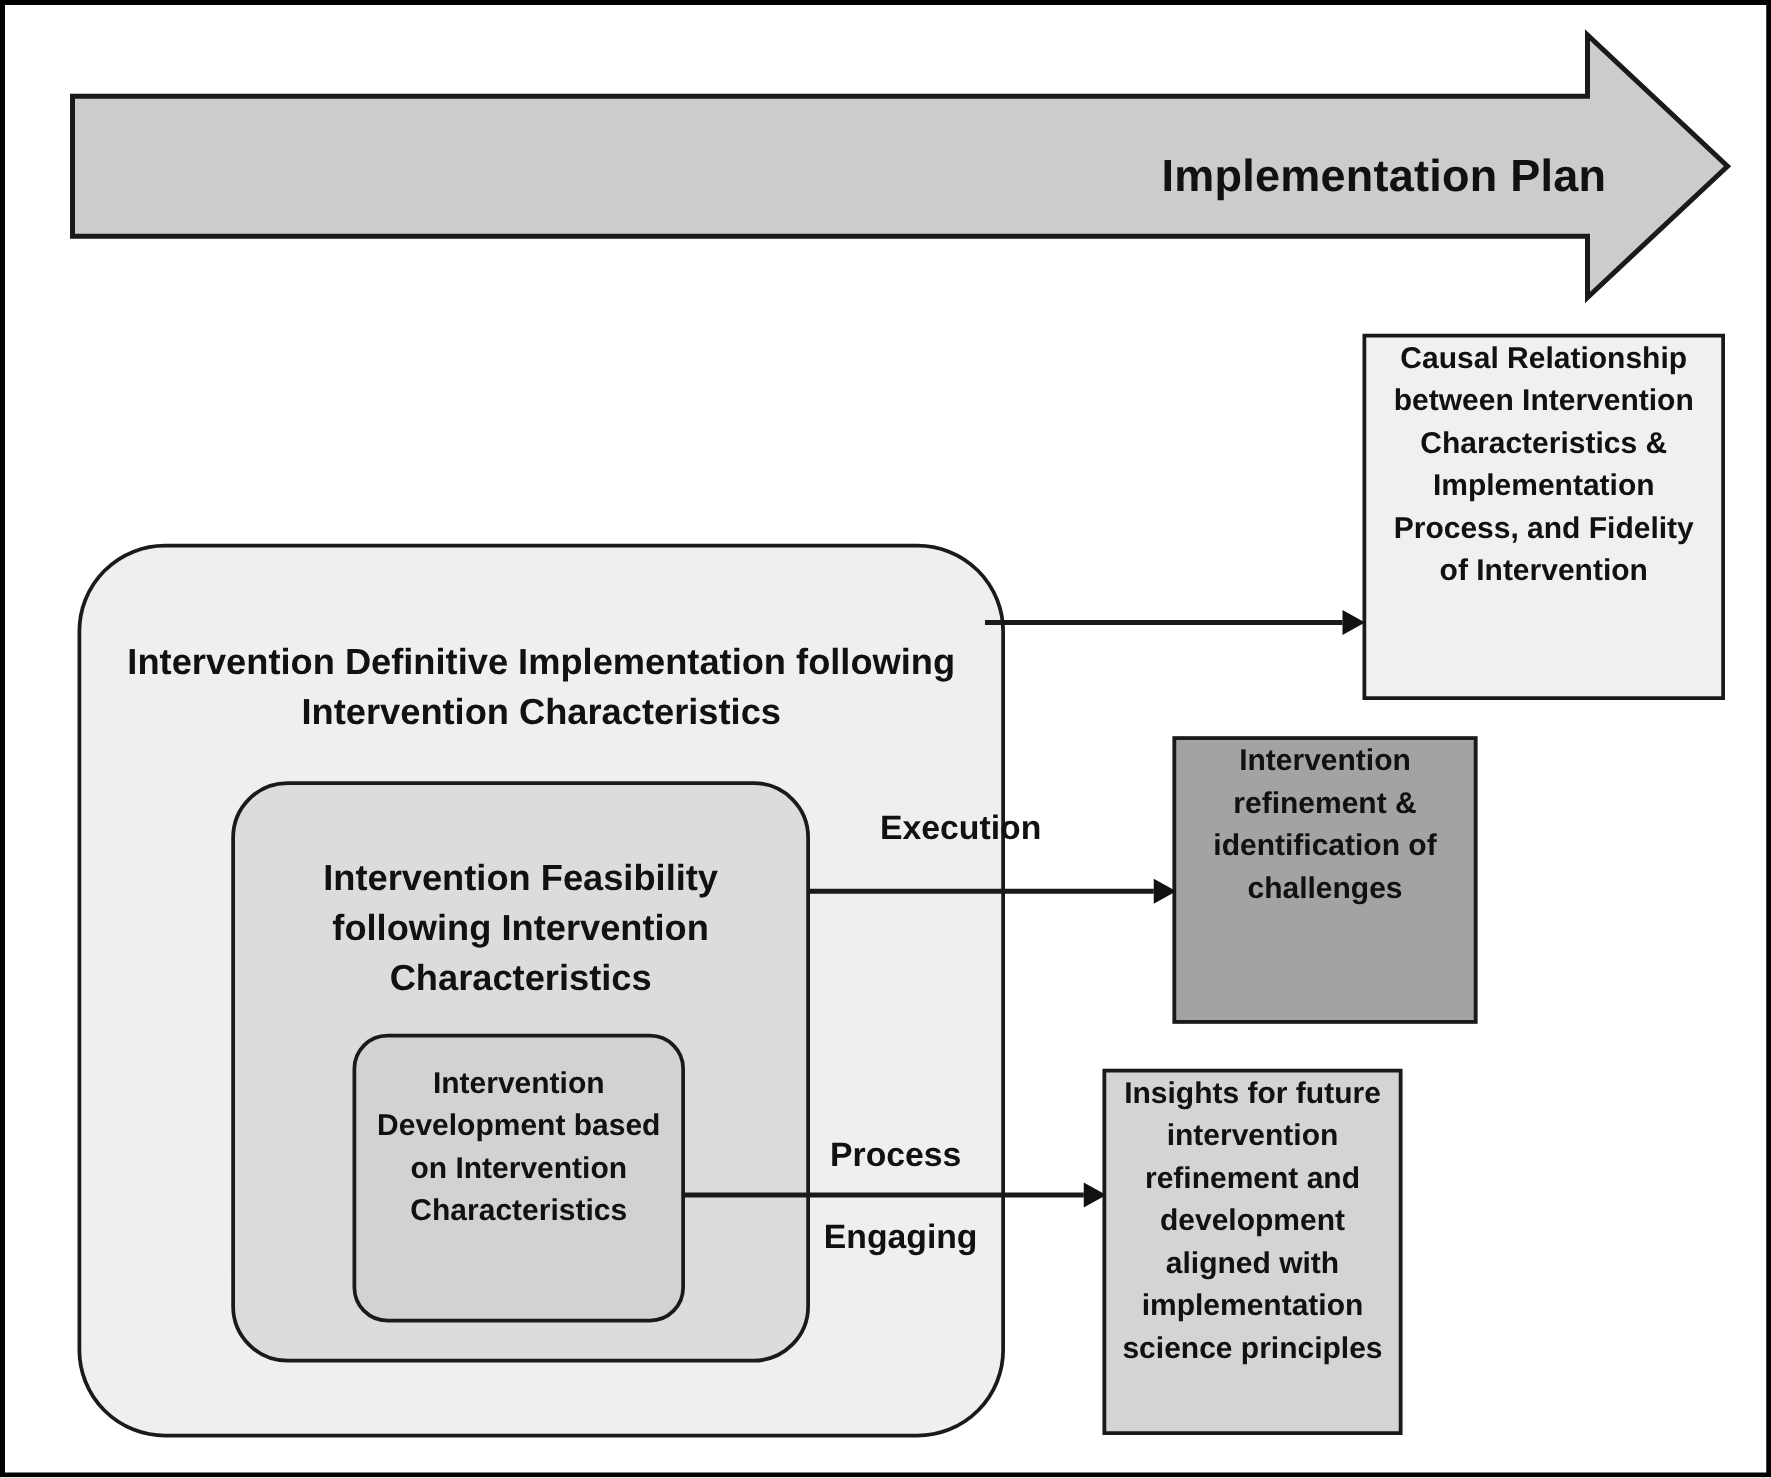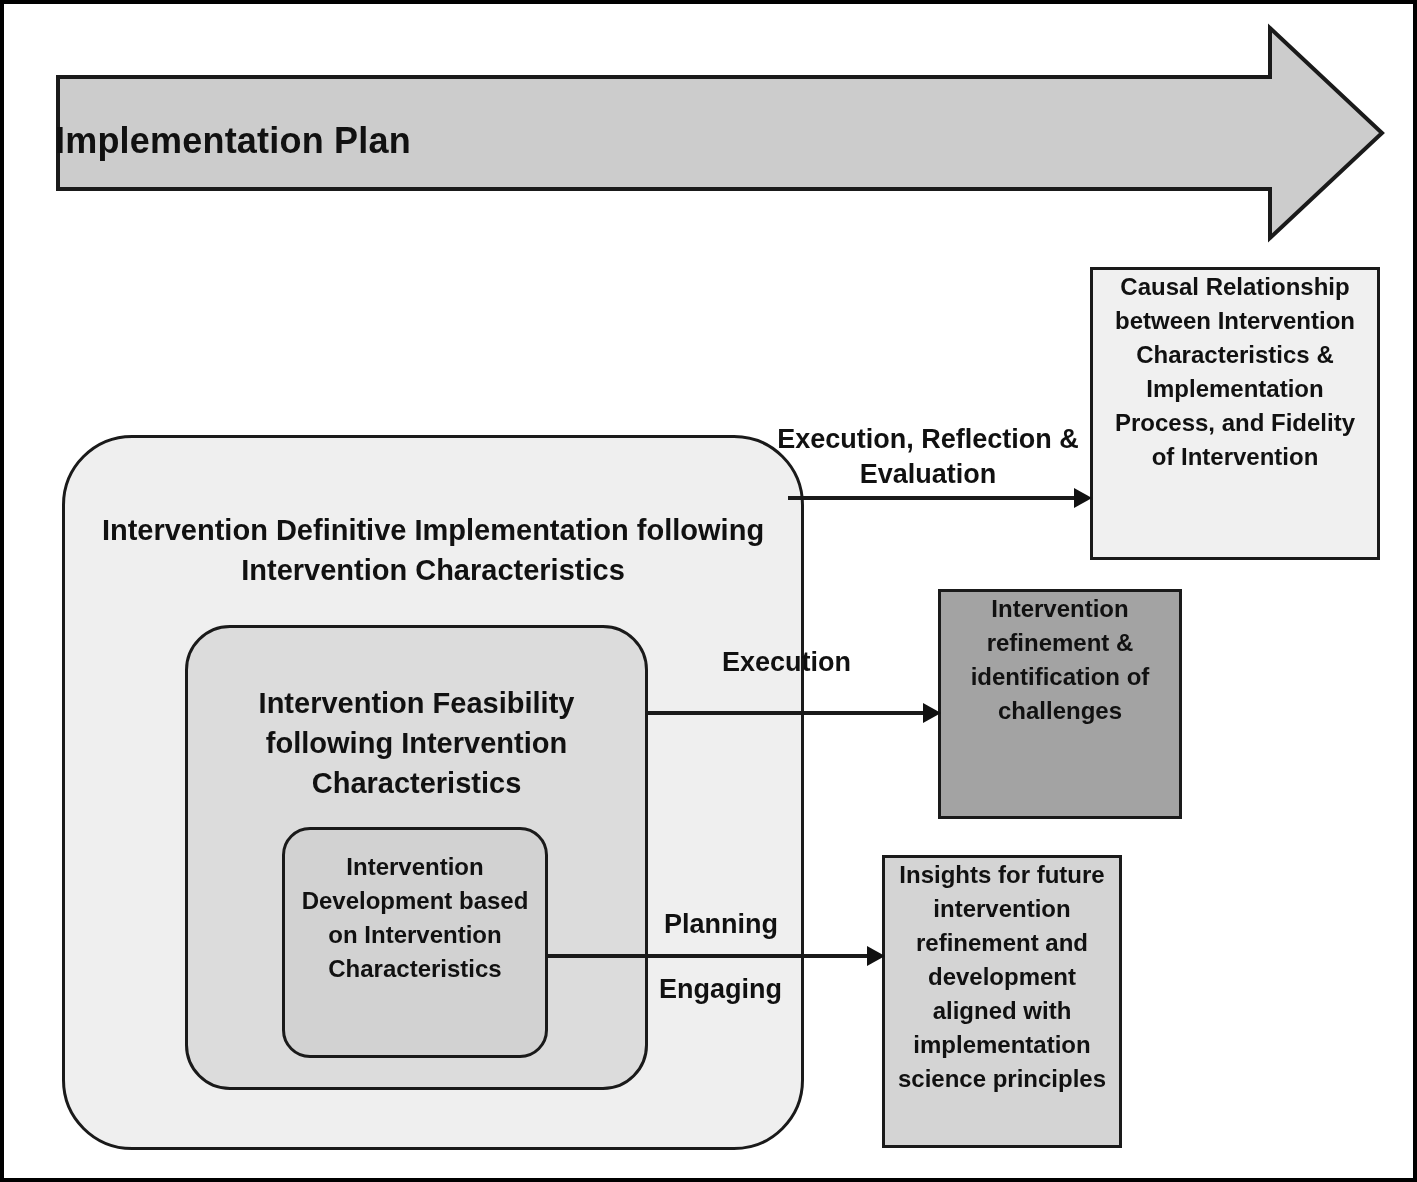--- a/index.html
+++ b/index.html
@@ -33,21 +33,21 @@
     top: 22px;
     width: 1330px;
     height: 222px;
   }
   .banner svg { display: block; }
   .banner-label {
     position: absolute;
     left: 0;
     top: 101px;
     width: 1230px;
-    text-align: left;
+    text-align: right;
     font-size: 36px;
     font-weight: bold;
     color: #111111;
     letter-spacing: 0.2px;
     line-height: 1;
   }
 
   
   .round-box {
     position: absolute;
@@ -143,21 +143,21 @@
     line-height: 1.28;
     white-space: nowrap;
   }
   .label-top {
     left: 772px;
     top: 422px;
     width: 312px;
     text-align: center;
     white-space: normal;
   }
-  .label-exec { left: 722px; top: 645px; }
+  .label-exec { left: 704px; top: 645px; }
   .label-planning { left: 664px; top: 907px; }
   .label-engaging { left: 659px; top: 972px; }
 </style>
 </head>
 <body>
 
 <div id="canvas">
 
   <div class="frame"></div>
 
@@ -206,18 +206,17 @@
     </svg>
   </div>
 
   <div class="conn" style="left:546px; top:943px;">
     <svg width="340" height="26" viewBox="0 0 340 26">
       <line x1="0" y1="13" x2="321" y2="13" stroke="#1a1a1a" stroke-width="4"></line>
       <polygon points="321,3 339,13 321,23" fill="#111111"></polygon>
     </svg>
   </div>
 
-  <div class="conn-label label-top">Execution, Reflection &amp; Evaluation</div>
   <div class="conn-label label-exec">Execution</div>
-  <div class="conn-label label-planning">Planning</div>
+  <div class="conn-label label-planning">Process</div>
   <div class="conn-label label-engaging">Engaging</div>
 
 </div>
 
 </body></html>

